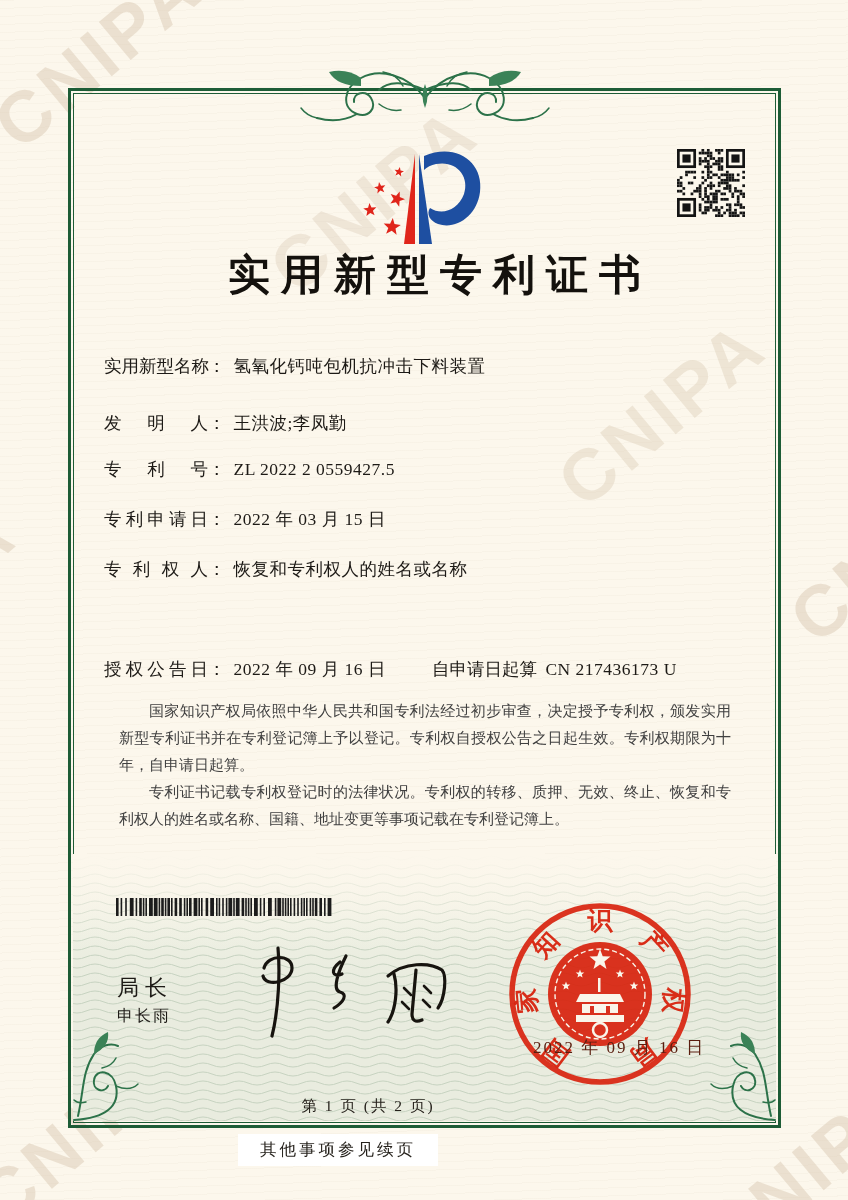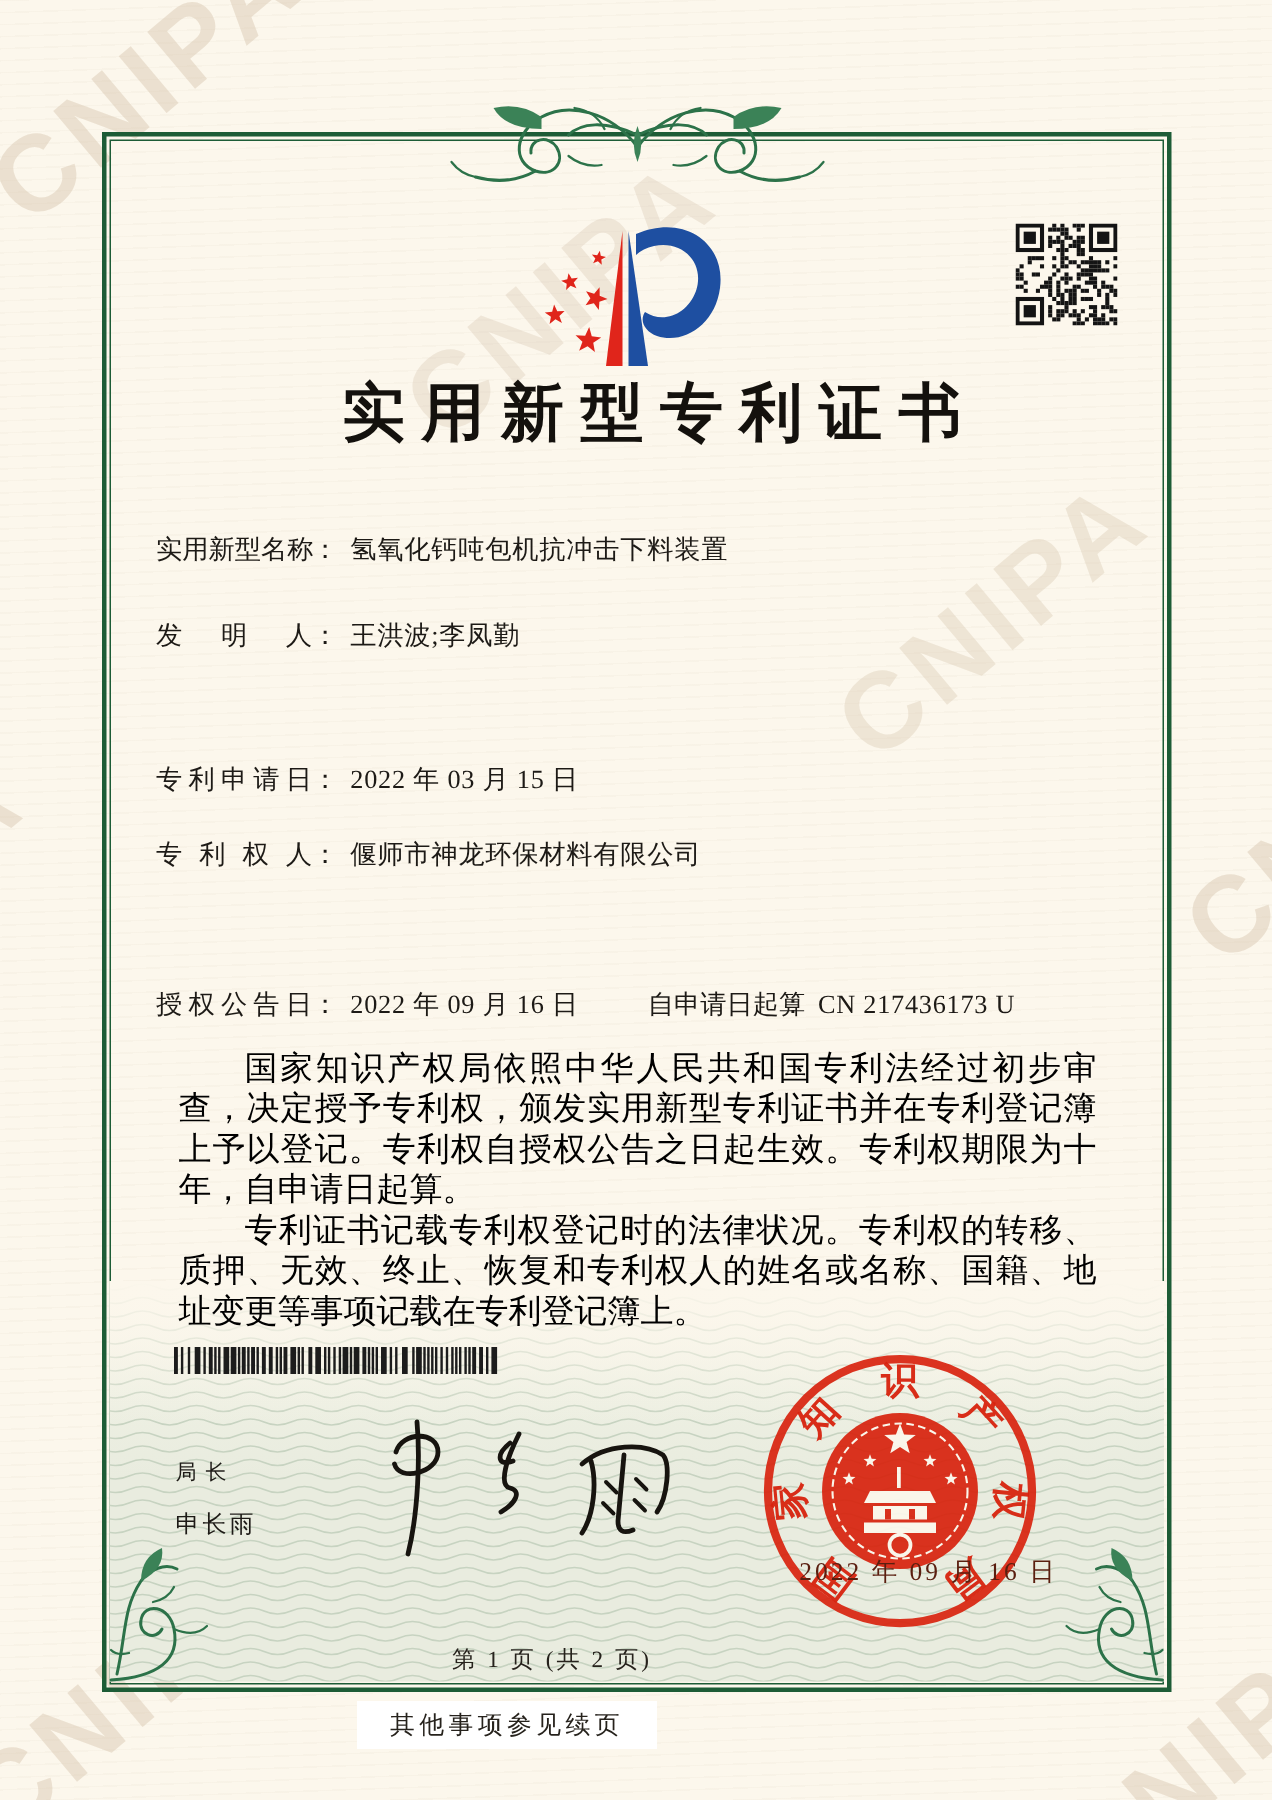--- a/index.html
+++ b/index.html
@@ -51,25 +51,25 @@
   .flabel{
     display:inline-block; width:104px; text-align:justify; text-align-last:justify;
     vertical-align:bottom;
   }
   .fcolon{display:inline-block; margin-right:8px;}
   .fvalue{letter-spacing:.5px;}
   .fpair2{margin-left:46px;}
   .fpair2 .flabel{width:88px;}
   .body-text{
     position:absolute; left:119px; top:698px; width:612px; z-index:5;
-    font-size:22px; line-height:27px; text-align:justify; color:#000000;
+    font-size:15px; line-height:27px; text-align:justify; color:#404040;
   }
   .body-text p{margin:0; text-indent:2em;}
   .barcode{position:absolute; left:115px; top:898px; z-index:5;}
-  .director-label{position:absolute; left:117px; top:973px; font-size:14px; letter-spacing:6px; z-index:5;}
+  .director-label{position:absolute; left:117px; top:973px; font-size:22px; letter-spacing:6px; z-index:5;}
   .director-name{position:absolute; left:117px; top:1006px; font-size:16px; letter-spacing:2px; z-index:5;}
   .signature{position:absolute; left:248px; top:942px; z-index:5;}
   .seal{position:absolute; left:500px; top:894px; z-index:6;}
   .seal-char{
     font-size:25px; font-weight:bold; fill:#d8230e;
     font-family:"Liberation Serif","DejaVu Serif",serif;
     text-anchor:middle; dominant-baseline:middle;
   }
   .seal-date{
     position:absolute; left:528px; top:1036px; width:182px; text-align:center;
@@ -401,25 +401,28 @@
   </svg>
 
   <div class="title">实用新型专利证书</div>
 
   <div class="frow" style="top:354px">
     <span class="flabel">实用新型名称</span><span class="fcolon">：</span><span class="fvalue">氢氧化钙吨包机抗冲击下料装置</span>
   </div>
   <div class="frow" style="top:411px">
     <span class="flabel">发明人</span><span class="fcolon">：</span><span class="fvalue">王洪波;李凤勤</span>
   </div>
+  <div class="frow" style="top:457px">
+    <span class="flabel">专利号</span><span class="fcolon">：</span><span class="fvalue">ZL 2022 2 0559427.5</span>
+  </div>
   <div class="frow" style="top:507px">
     <span class="flabel">专利申请日</span><span class="fcolon">：</span><span class="fvalue">2022 年 03 月 15 日</span>
   </div>
   <div class="frow" style="top:557px">
-    <span class="flabel">专利权人</span><span class="fcolon">：</span><span class="fvalue">偃师市神龙环保材料有限公司</span>
+    <span class="flabel">专利权人</span><span class="fcolon">：</span><span class="fvalue">恢复和专利权人的姓名或名称</span>
   </div>
   <div class="frow" style="top:657px">
     <span class="flabel">授权公告日</span><span class="fcolon">：</span><span class="fvalue">2022 年 09 月 16 日</span><span class="fpair2"><span class="flabel">自申请日起算</span><span class="fcolon">：</span><span class="fvalue">CN 217436173 U</span></span>
   </div>
 
   <div class="body-text">
     <p>国家知识产权局依照中华人民共和国专利法经过初步审查，决定授予专利权，颁发实用新型专利证书并在专利登记簿上予以登记。专利权自授权公告之日起生效。专利权期限为十年，自申请日起算。</p>
     <p>专利证书记载专利权登记时的法律状况。专利权的转移、质押、无效、终止、恢复和专利权人的姓名或名称、国籍、地址变更等事项记载在专利登记簿上。</p>
   </div>
 

